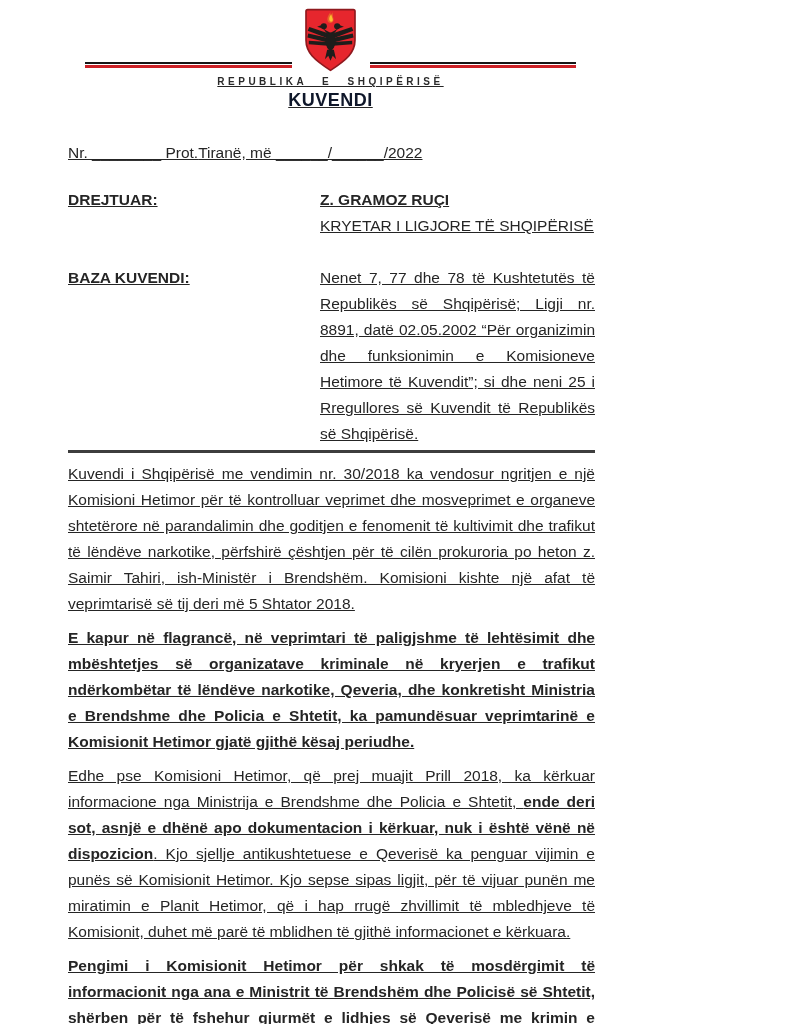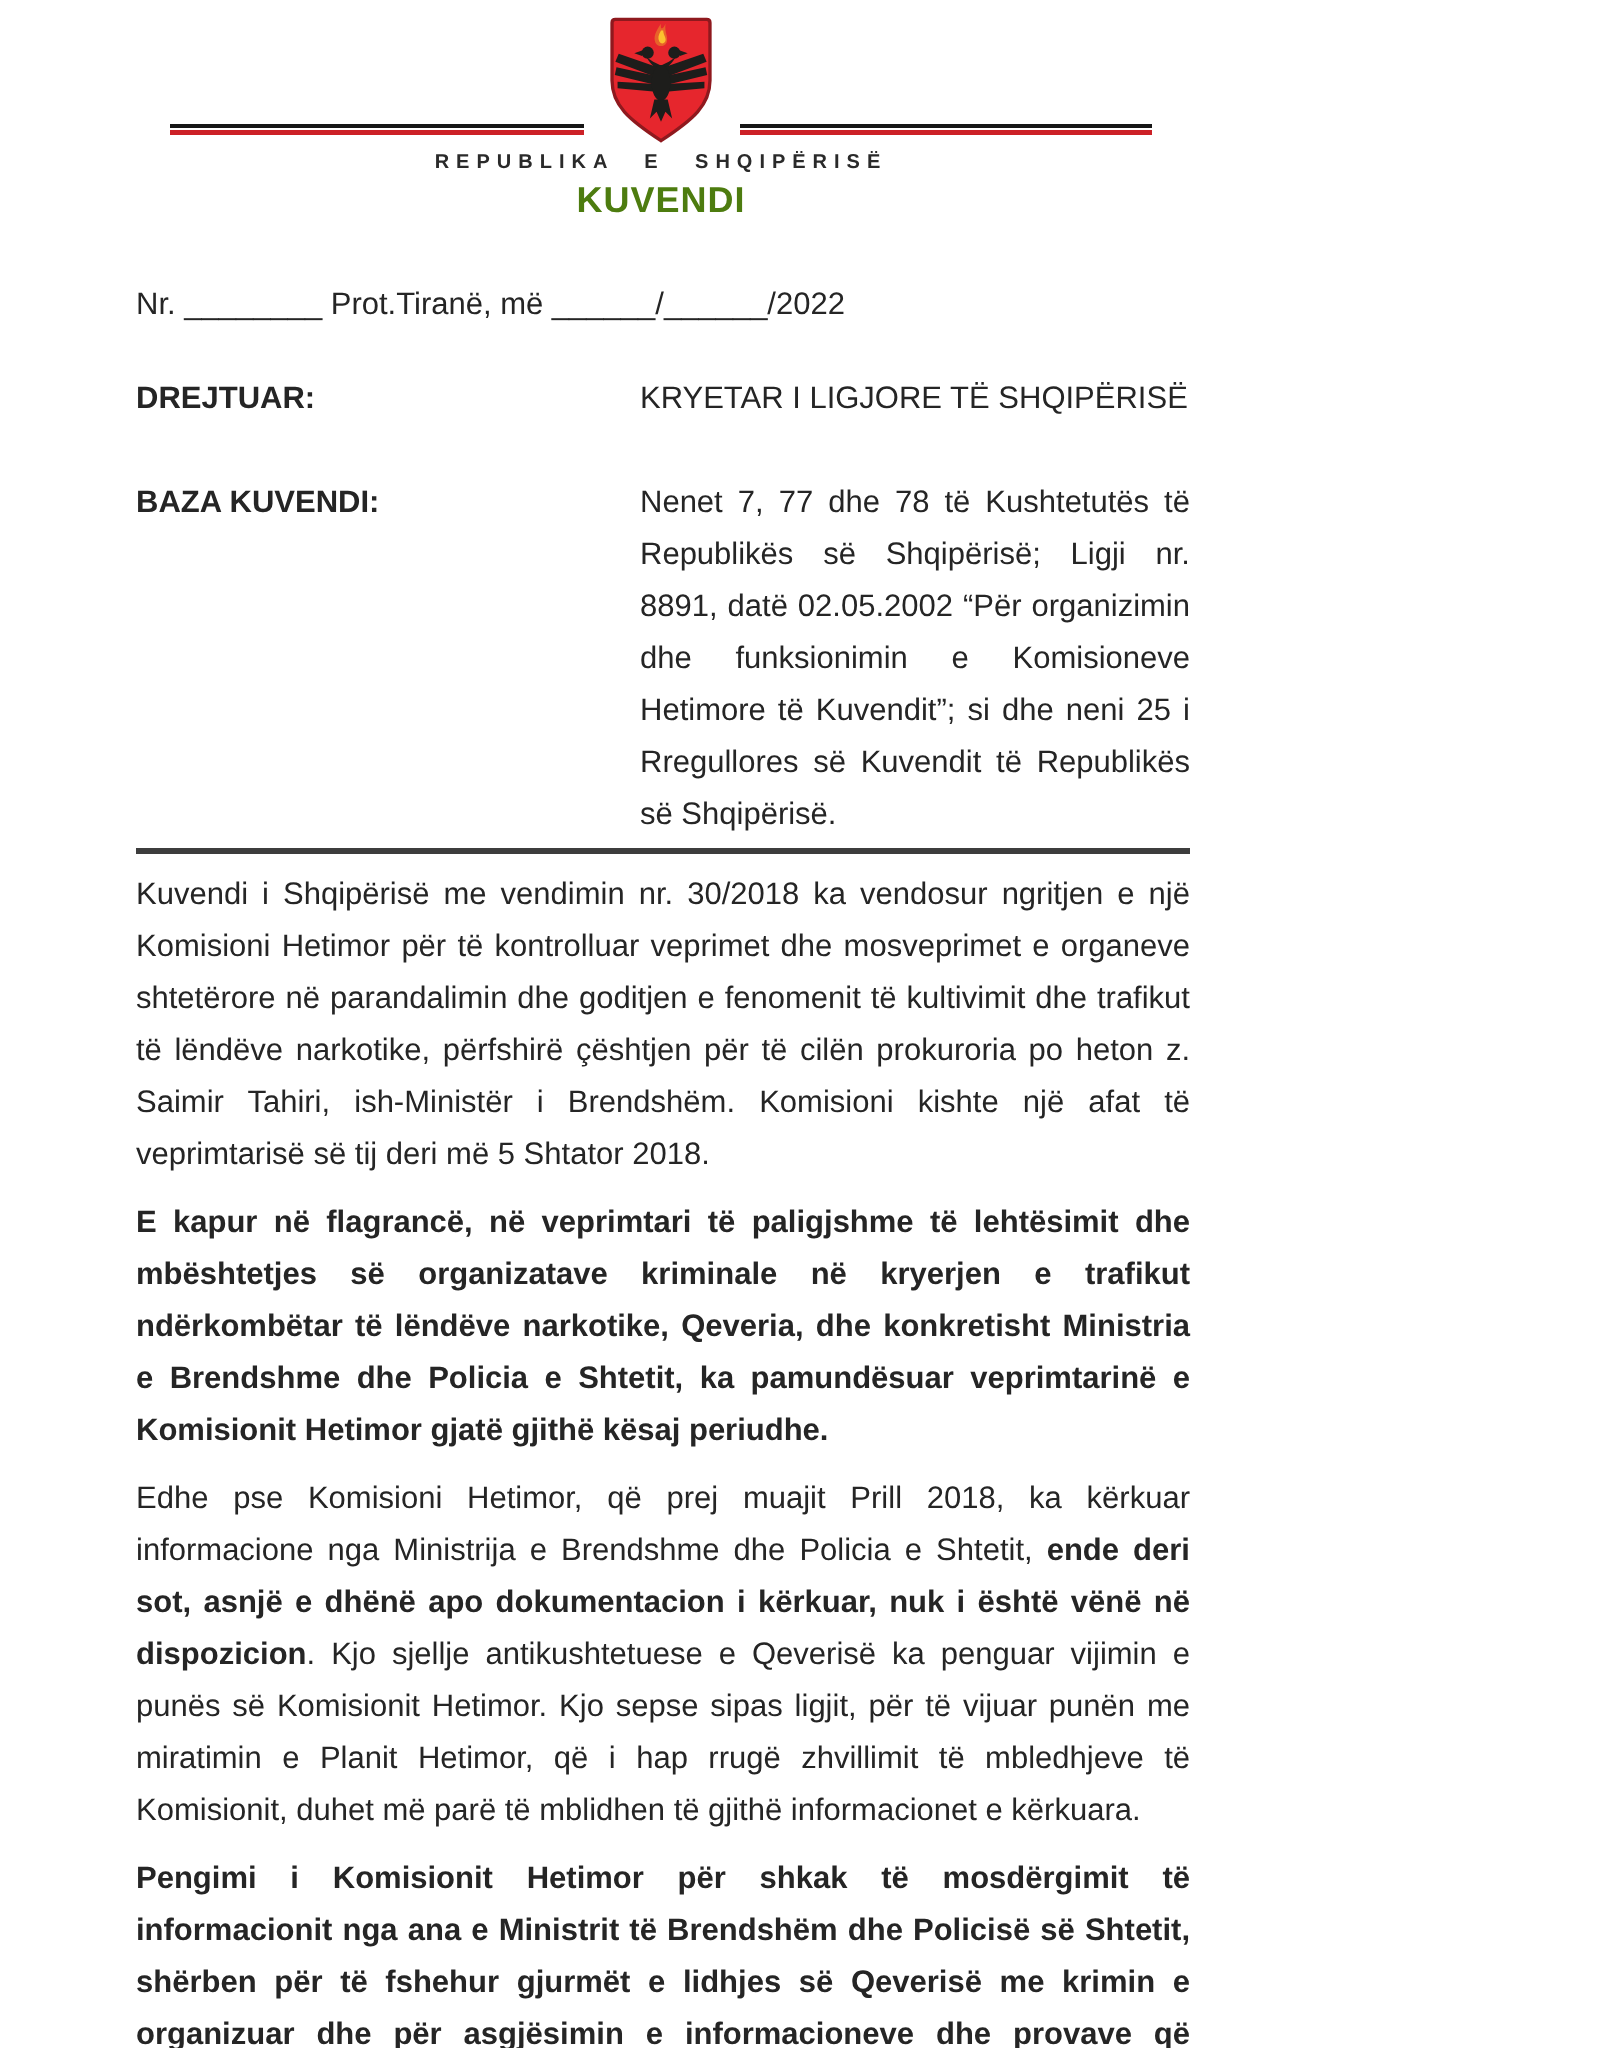--- a/index.html
+++ b/index.html
@@ -13,21 +13,21 @@
     --text_color:#252525;
     --divider_gray:#3d3d3d;
   }
   *{margin:0;padding:0;box-sizing:border-box;}
   html,body{background:#fff;}
   body{
     width:801px;height:1024px;
     font-family:"Liberation Sans","DejaVu Sans",sans-serif;
     color:var(--text_color);
   }
-  .page{width:661px;height:1024px;overflow:hidden;background:#ffffff;}
+  .page{width:661px;height:1024px;overflow:hidden;background:#ffffff;text-decoration:underline;}
 
   
   .emblem{
     position:relative;z-index:2;
     width:57px;height:64px;
     margin:8px auto 0;
     display:block;
   }
   .rule-row{
     display:flex;align-items:stretch;
@@ -49,21 +49,21 @@
     text-align:center;
     font-size:10px;font-weight:bold;
     letter-spacing:3.5px;word-spacing:9px;
     color:#2a2a2a;
   }
   .assembly-title{
     margin-top:3px;
     text-align:center;
     font-size:18px;font-weight:bold;
     letter-spacing:.5px;
-    color:#4d7c0f;
+    color:#0f172a;
   }
 
   
   .content{padding:0 66px 0 68px;font-size:15.5px;line-height:26px;}
   .meta-row{
     display:flex;justify-content:flex-start;
     margin-top:29px;
   }
   .two-col{display:flex;align-items:flex-start;}
   .col-label{width:252px;flex:0 0 252px;font-weight:bold;}
@@ -122,20 +122,21 @@
   <div class="content">
 
     <div class="meta-row">
       <span>Nr. ________ Prot.</span>
       <span>Tiranë, më ______/______/2022</span>
     </div>
 
     <div class="two-col addressee-row">
       <div class="col-label">DREJTUAR:</div>
       <div class="col-value">
+        <div class="addressee-name">Z. GRAMOZ RUÇI</div>
         <div>KRYETAR I LIGJORE TË SHQIPËRISË</div>
       </div>
     </div>
 
     <div class="two-col legal-row">
       <div class="col-label">BAZA  KUVENDI:</div>
       <div class="col-value legal-text"> Nenet 7, 77 dhe 78 të Kushtetutës të Republikës së Shqipërisë; Ligji nr. 8891, datë 02.05.2002 “Për organizimin dhe funksionimin e Komisioneve Hetimore të Kuvendit”; si dhe neni 25 i Rregullores së Kuvendit të Republikës së Shqipërisë.</div>
     </div>
 
     <hr class="divider">

